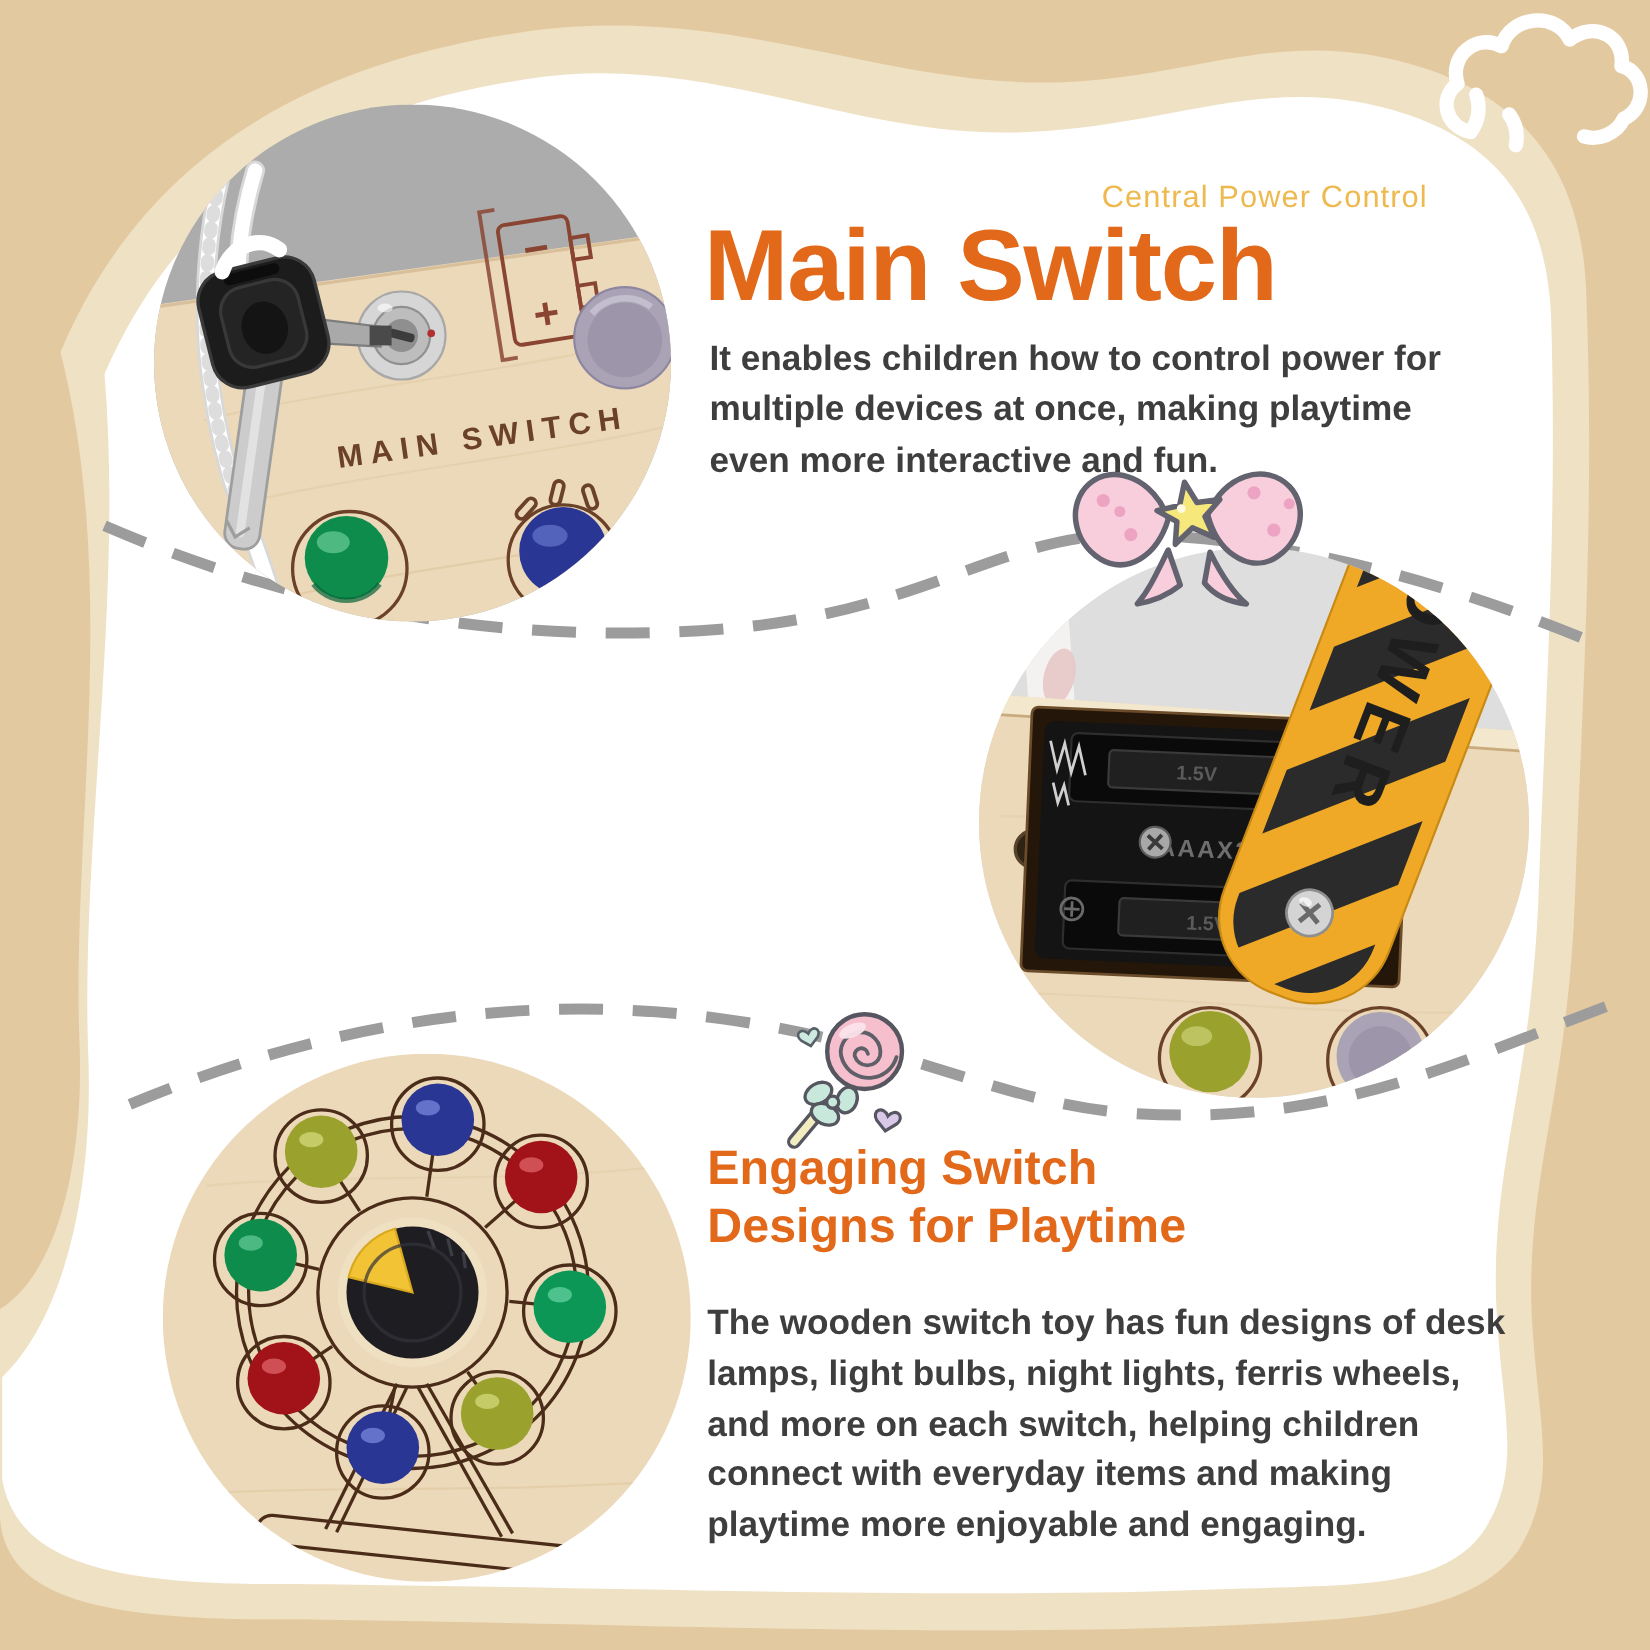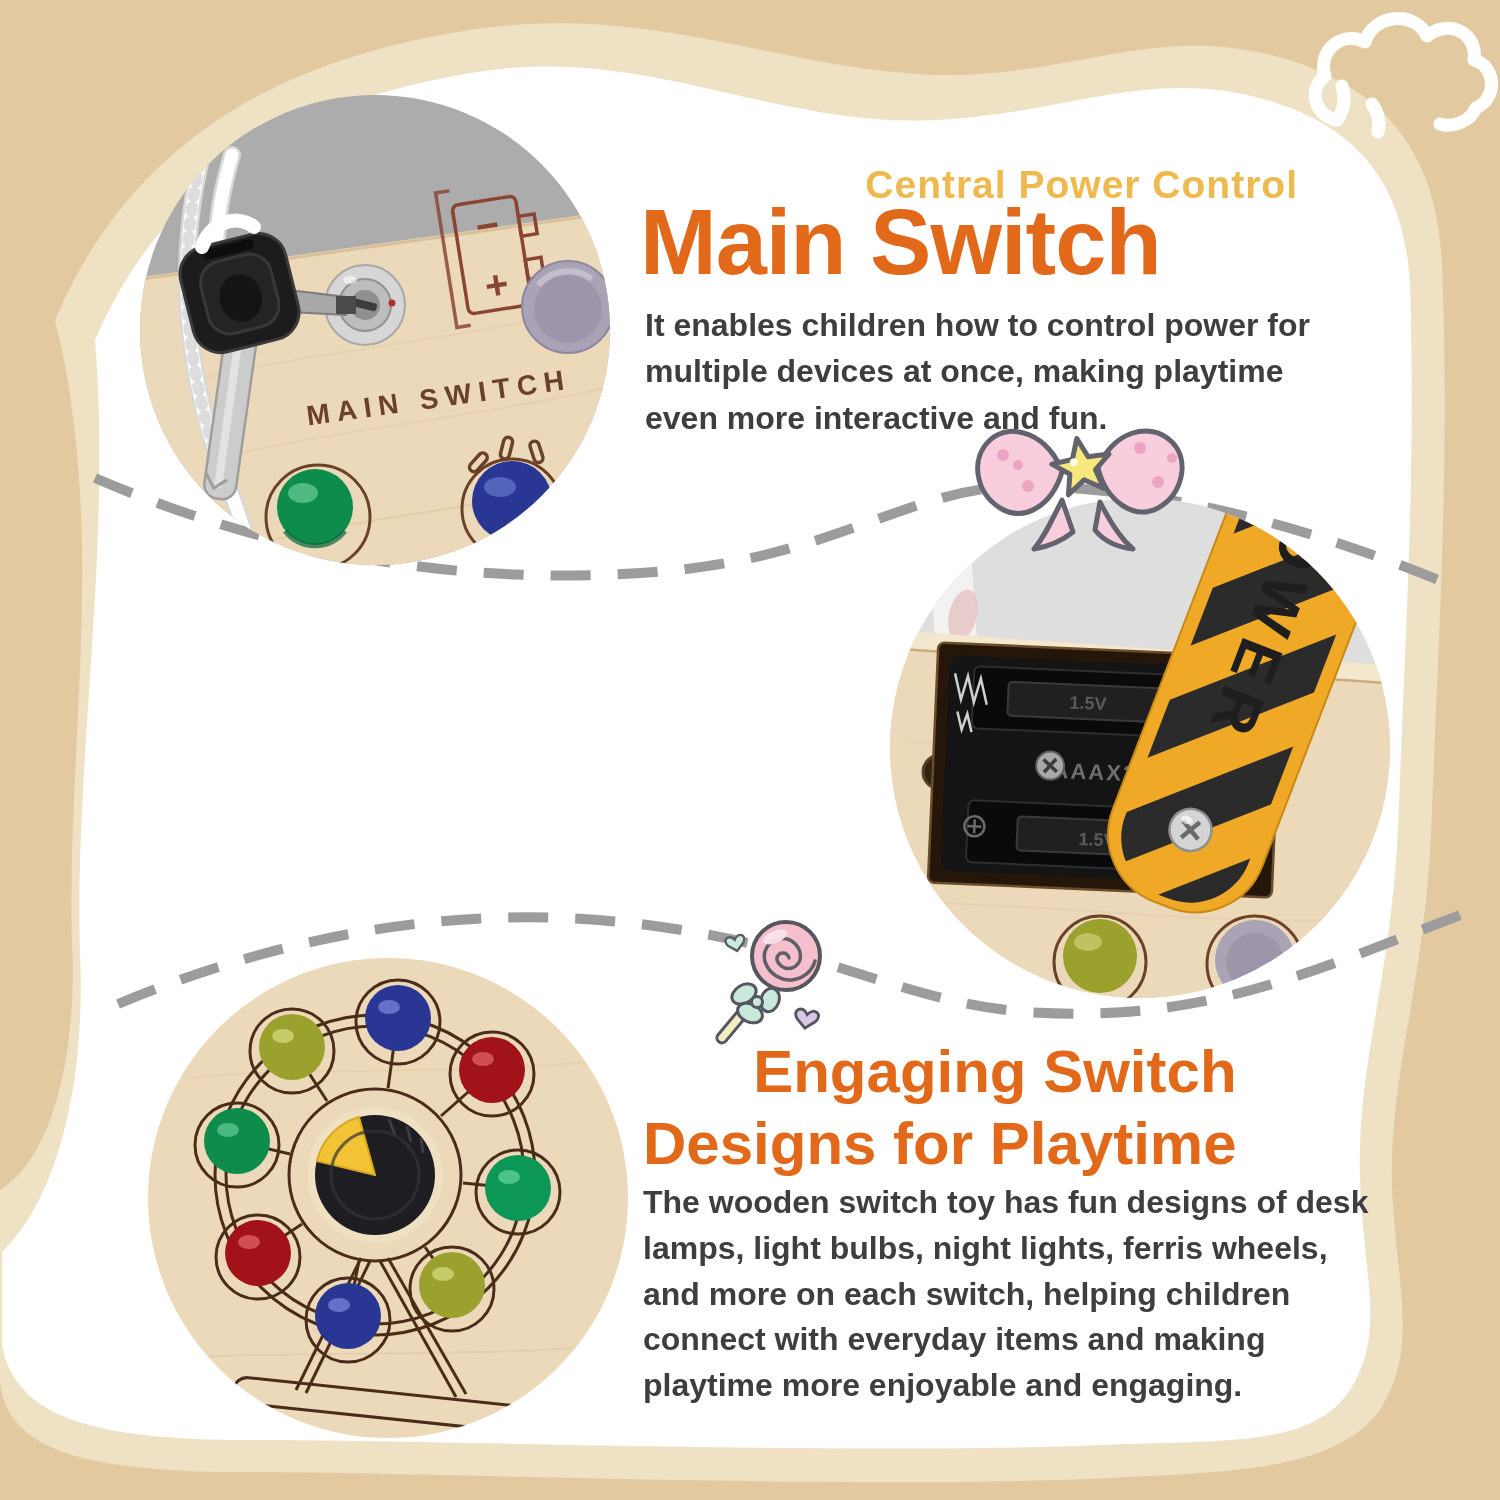--- a/index.html
+++ b/index.html
@@ -5,38 +5,38 @@
   html,body{margin:0;padding:0;background:#e3c9a0;}
   .canvas{
     position:relative;width:1500px;height:1500px;overflow:hidden;
     font-family:"Liberation Sans",sans-serif;background:#e3c9a0;
   }
   .abs{position:absolute;}
   svg{display:block;}
   .photo{position:absolute;border-radius:50%;}
   .kicker{
     position:absolute;left:645px;top:163px;width:653px;text-align:right;
-    font-size:39px;font-weight:700;letter-spacing:1px;
+    font-size:28px;font-weight:400;letter-spacing:1px;
   }
   .h1{
     position:absolute;left:640px;top:196px;
     font-size:92px;font-weight:700;letter-spacing:-1px;line-height:1.0;
   }
   .body-text{
     font-weight:700;white-space:pre-line;line-height:1.45;
   }
   .p1{position:absolute;left:645px;top:302px;width:860px;font-size:32px;}
   .h2{
     position:absolute;left:178px;top:646px;
     font-size:70px;font-weight:700;letter-spacing:-1px;line-height:1.0;
   }
   .p2{position:absolute;left:176px;top:740px;width:800px;font-size:33px;}
   .h3{
     position:absolute;left:643px;top:1036px;
-    font-size:60px;font-weight:700;line-height:1.2;white-space:pre-line;text-align:right;
+    font-size:44px;font-weight:700;line-height:1.2;white-space:pre-line;
   }
   .p3{position:absolute;left:643px;top:1180px;width:860px;font-size:32px;line-height:1.43;}
 </style>
 </head>
 <body>
 
 <div class="canvas">
 
   <svg class="abs" style="left:0;top:0;" width="1500" height="1500" viewBox="0 0 1500 1500">
     <rect x="0" y="0" width="1500" height="1500" fill="#e3c9a0"></rect>

